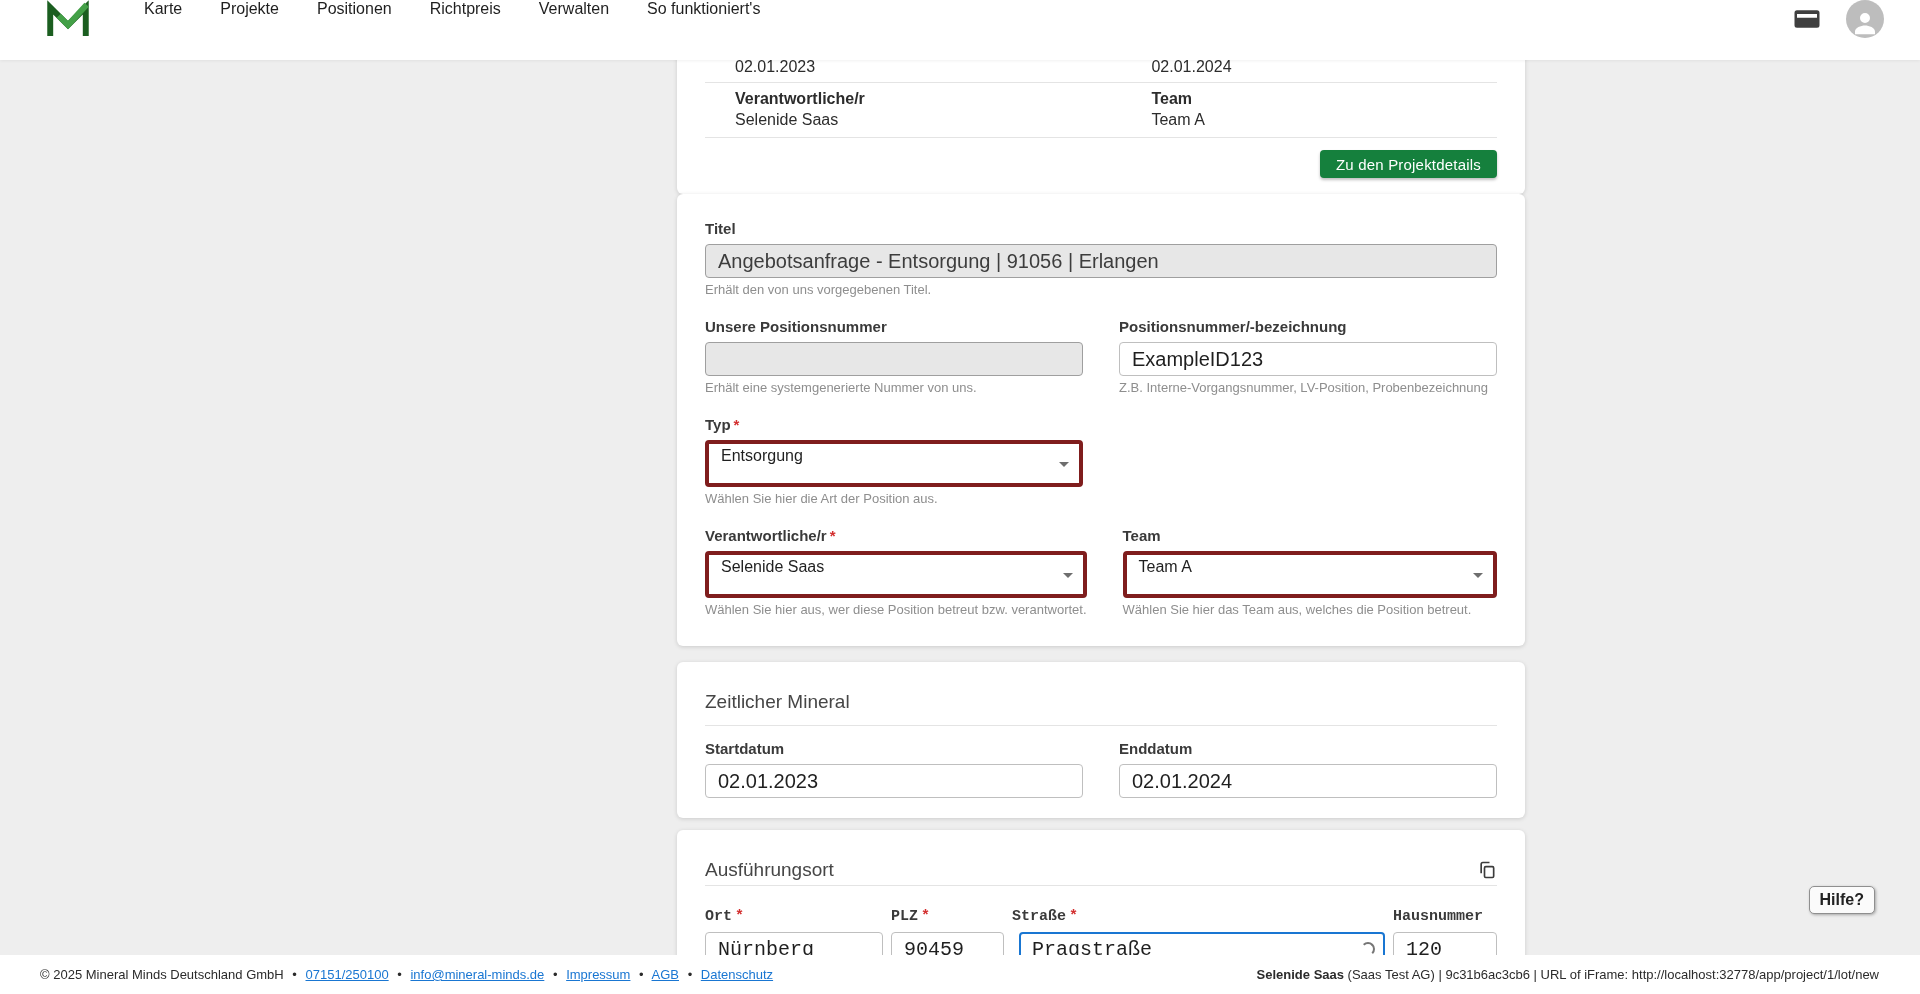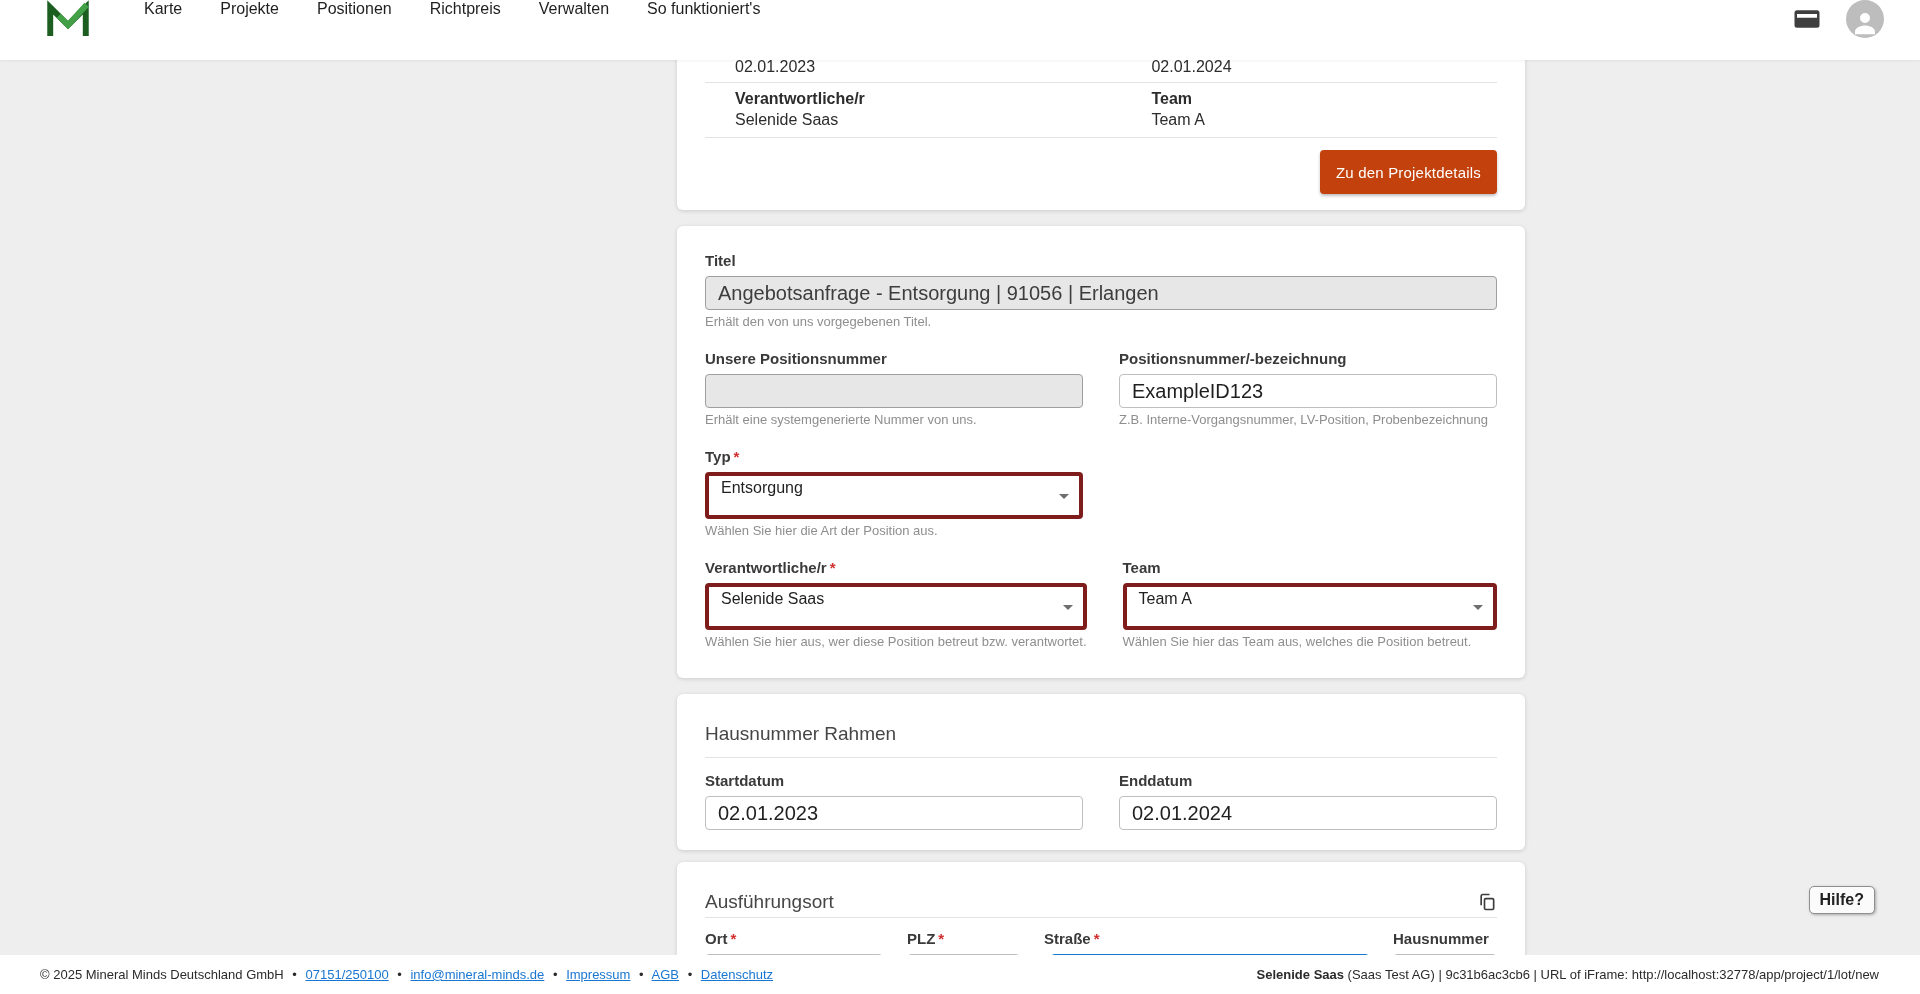--- a/index.html
+++ b/index.html
@@ -31,27 +31,27 @@
 
   
   .card-project { margin-top:-40px; padding:38px 28px 16px; }
   .proj-row { display:grid; grid-template-columns:1.32fr 1fr; padding:0 30px; }
   .proj-row-dates { padding-bottom:6px; }
   .proj-row-resp { padding-top:7px; padding-bottom:8px; }
   .proj-label { font-size:16px; font-weight:700; color:#2c2c2c; line-height:18px; margin-bottom:3px; }
   .proj-value { font-size:16px; color:#2c2c2c; line-height:18px; }
   .proj-actions { display:flex; justify-content:flex-end; padding-top:12px; }
   .btn-primary {
-    background:#c2410c; color:#fff; border:none; border-radius:4px; cursor:pointer;
-    height:44px; padding:0 16px; font-size:15px; font-weight:500; font-family:inherit;
+    background:#15803d; color:#fff; border:none; border-radius:4px; cursor:pointer;
+    height:28px; padding:0 16px; font-size:15px; font-weight:500; font-family:inherit;
     box-shadow:0 2px 3px rgba(0,0,0,0.25); letter-spacing:0.2px;
   }
 
   
-  .card-form { margin-top:16px; padding:26px 28px 28px; }
+  .card-form { padding:26px 28px 28px; }
   .field-label { display:block; font-size:15px; font-weight:700; color:#3a3a3a; line-height:18px; margin-bottom:6px; }
   .req { color:#d32f2f; margin-left:3px; }
   .text-input {
     width:100%; height:34px; border:1px solid #bfbfbf; border-radius:4px; background:#fff;
     padding:0 12px; font-size:20px; color:#1f1f1f; font-family:inherit;
   }
   .text-input:disabled { background:#e7e7e7; border-color:#9f9f9f; color:#3d3d3d; }
   .text-input.focused { border:2px solid #1976d2; padding:0 11px; outline:none; }
   .helper { font-size:13px; color:#8e8e8e; line-height:16px; margin-top:4px; white-space:nowrap; }
   .form-grid { display:grid; grid-template-columns:1fr 1fr; column-gap:36px; margin-top:20px; }
@@ -66,21 +66,21 @@
 
   
   .card-section { margin-top:16px; padding:28px 28px 20px; }
   .section-heading { margin:0; font-size:19px; font-weight:500; color:#464646; line-height:23px; }
   .heading-divider { margin-top:12px; }
   .card-section .form-grid { margin-top:14px; }
 
   .card-location { margin-top:12px; padding:28px 28px 120px; }
   .loc-head { display:flex; align-items:center; justify-content:space-between; }
   .loc-divider { margin-top:4px; }
-  .loc-grid { display:grid; grid-template-columns:178px 113px 1fr 104px; column-gap:24px; margin-top:12px; }
+  .loc-grid { display:grid; grid-template-columns:178px 113px 1fr 104px; column-gap:8px; margin-top:22px;font-family:Liberation Mono, monospace; }
   .input-wrap { position:relative;padding-left:7px; }
   .spinner {
     position:absolute; right:10px; top:50%; width:14px; height:14px; margin-top:-7px;
     border:2px solid transparent; border-top-color:#757575; border-right-color:#757575; border-radius:50%;
   }
 
   
   .help-bubble {
     position:fixed; right:45px; bottom:80px; z-index:90;
     background:#fbfbfb; border:1px solid #8f8f8f; border-radius:5px;
@@ -200,21 +200,21 @@
         <div class="select">
           <span>Team A</span>
           <span class="caret"></span>
         </div>
         <div class="helper">Wählen Sie hier das Team aus, welches die Position betreut.</div>
       </div>
     </div>
   </section>
 
   <section class="card card-section">
-    <h2 class="section-heading">Hausnummer Rahmen</h2>
+    <h2 class="section-heading">Zeitlicher Mineral</h2>
     <div class="divider heading-divider"></div>
     <div class="form-grid">
       <div class="field">
         <label class="field-label"><span>Startdatum</span></label>
         <input class="text-input" value="02.01.2023" style="">
       </div>
       <div class="field">
         <label class="field-label"><span>Enddatum</span></label>
         <input class="text-input" value="02.01.2024" style="">
       </div>

